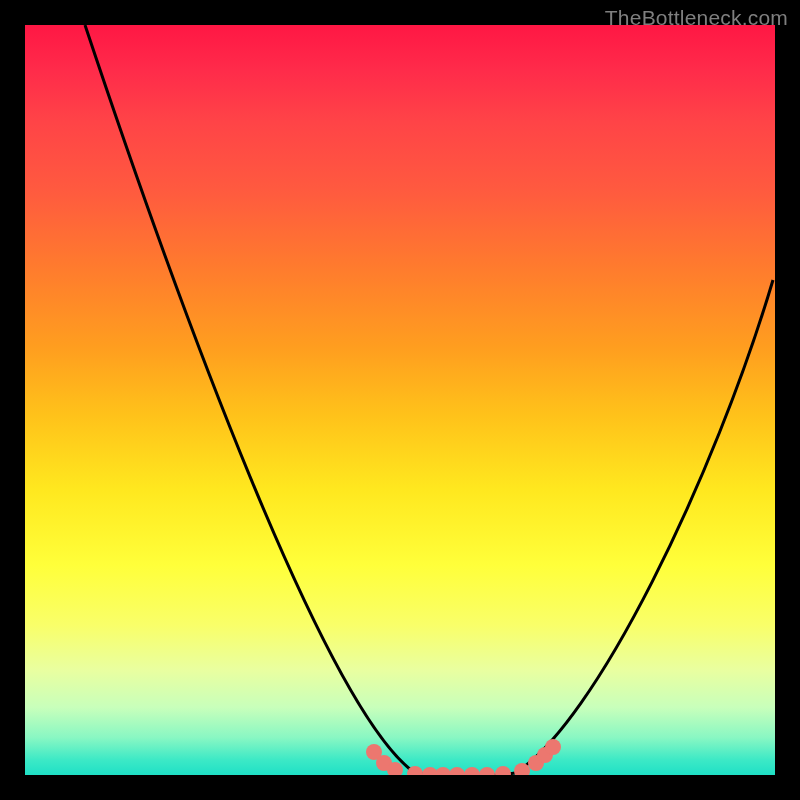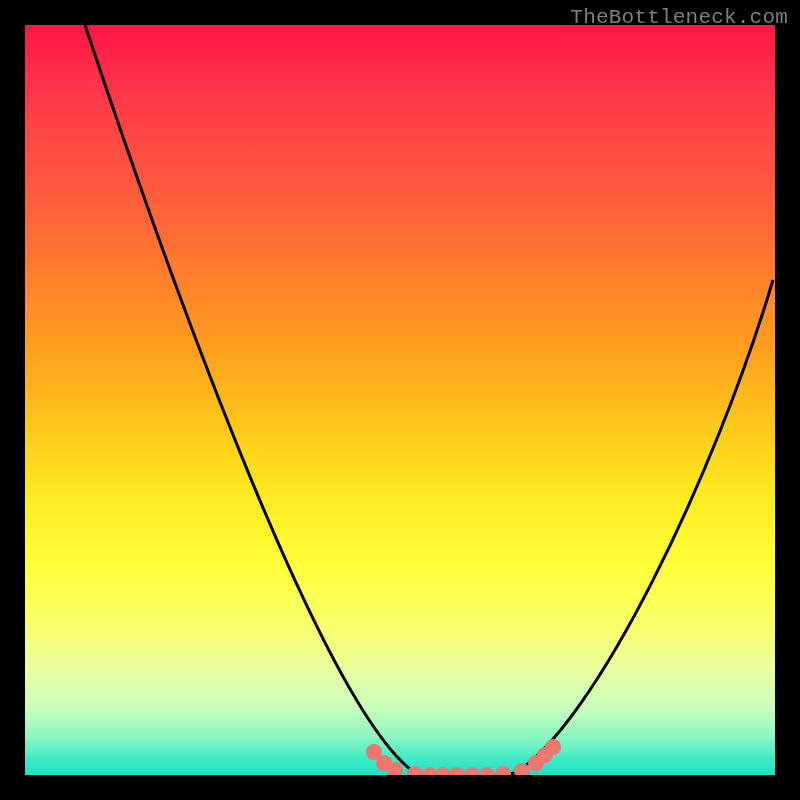--- a/index.html
+++ b/index.html
@@ -59,21 +59,20 @@
 
   .watermark {
     position: absolute;
     top: 6px;
     right: 12px;
     color: #7f7f7f;
     font-size: 21px;
     font-weight: 400;
     letter-spacing: 0.2px;
     z-index: 10;
-    font-family: Liberation Mono, monospace;
   }
 </style>
 </head>
 <body>
 
 <div class="watermark">TheBottleneck.com</div>
 
 <div class="plot-area">
 
   <svg class="curve-svg" viewBox="0 0 750 750" preserveAspectRatio="none">

